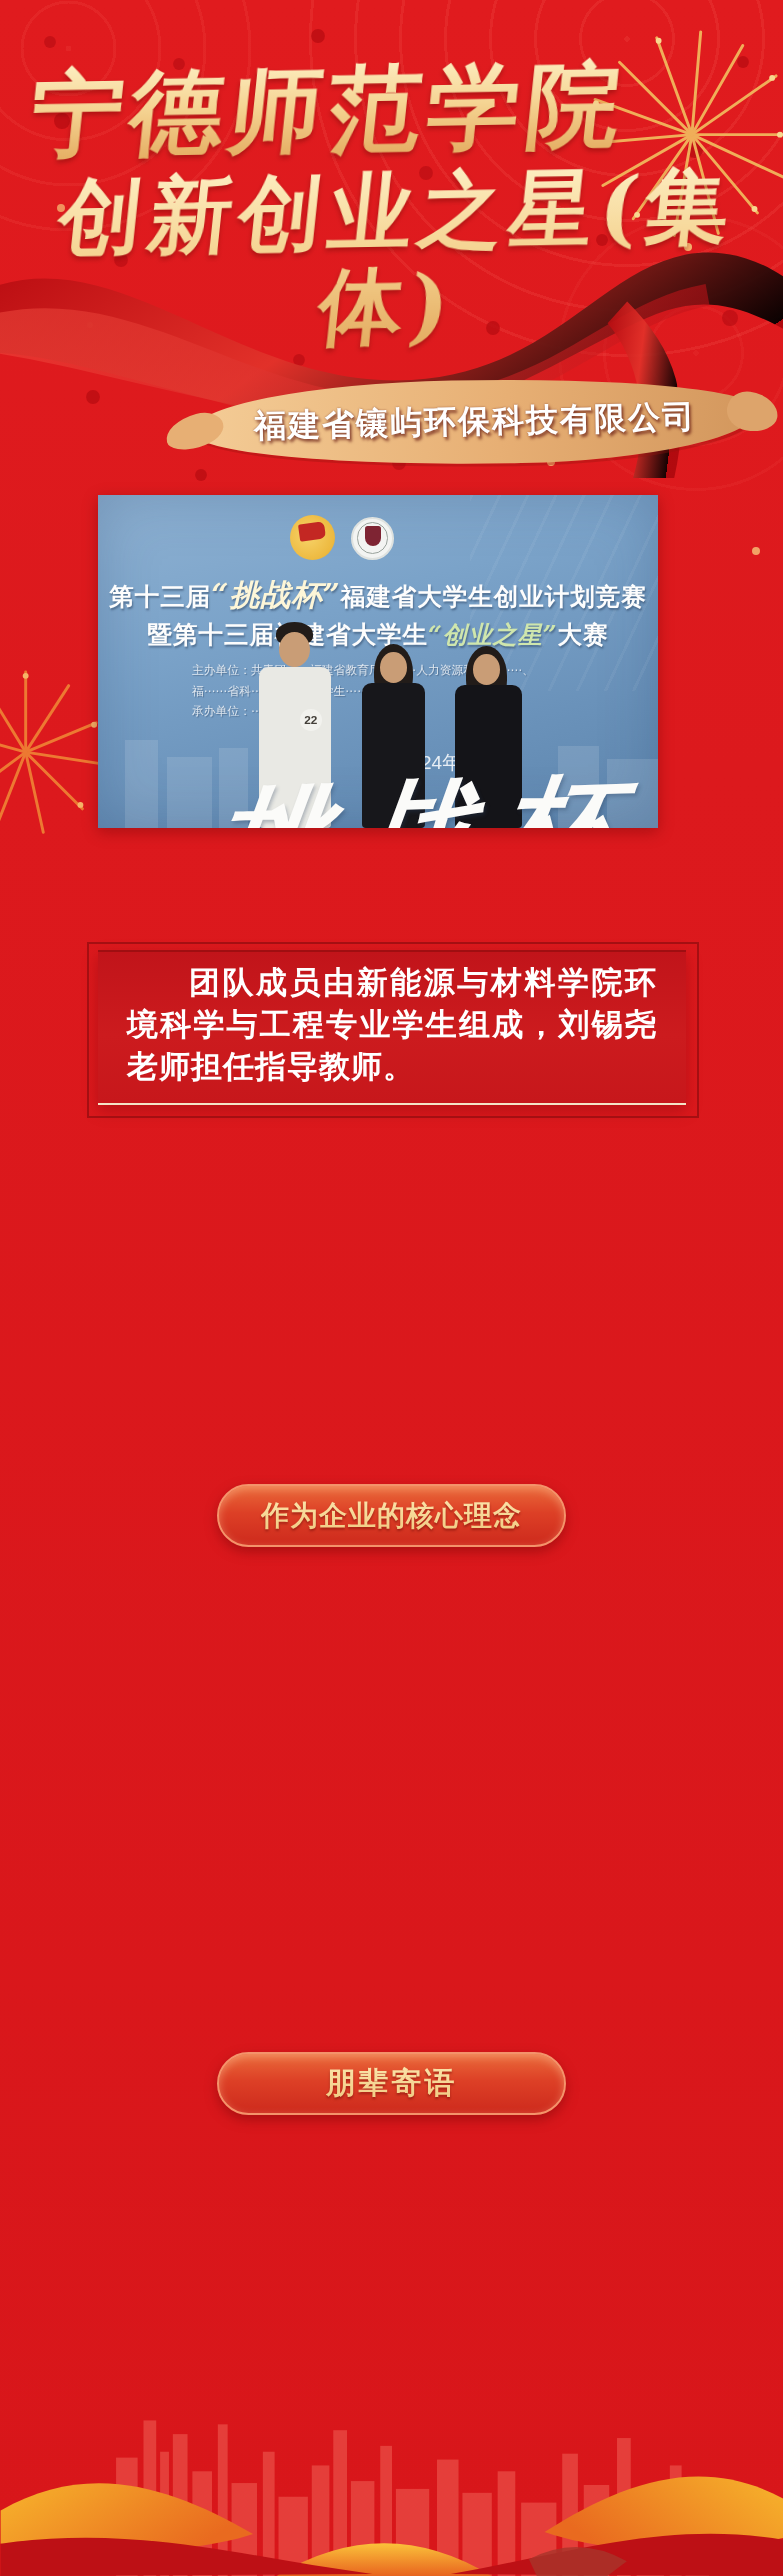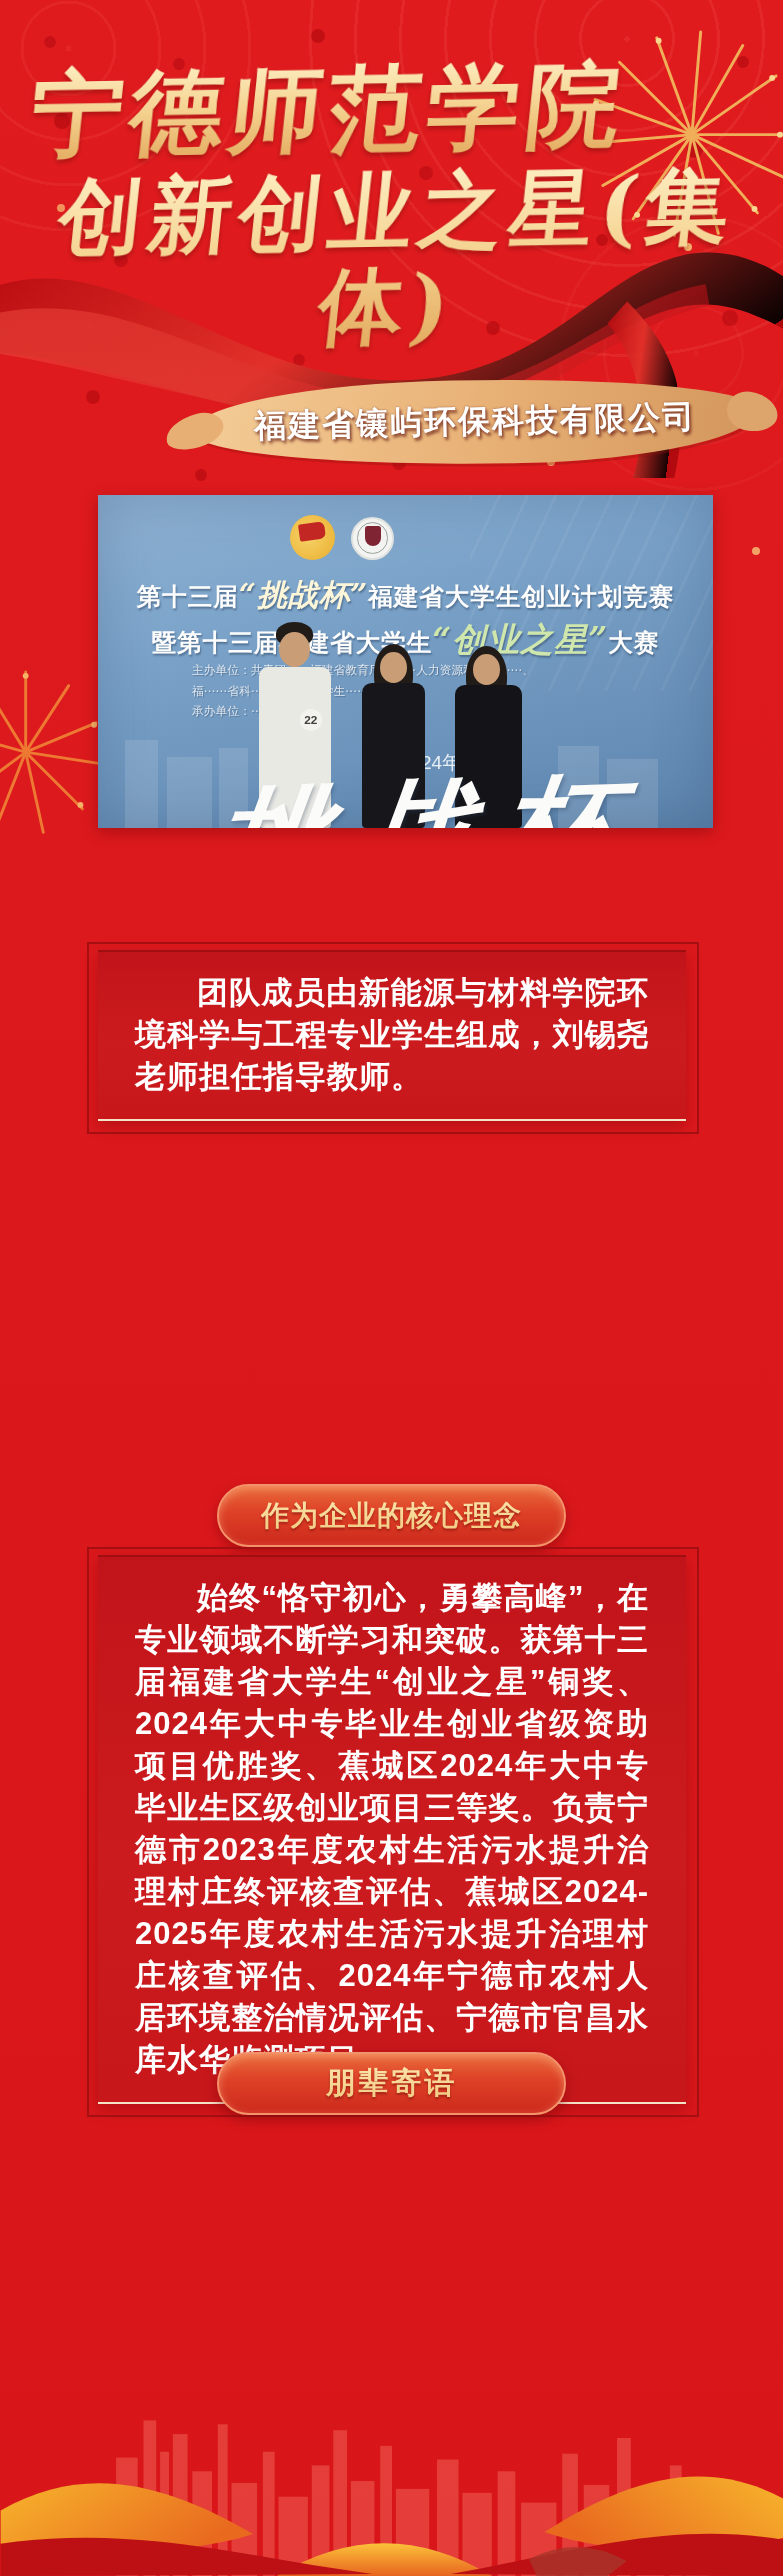--- a/index.html
+++ b/index.html
@@ -54,40 +54,40 @@
     box-shadow:2px 2.9px 0 rgba(150,20,14,.35);}
   .brush::before{content:"";position:absolute;left:-27.4px;top:29px;width:59px;height:33px;
     background:#e7af74;border-radius:60% 40% 50% 50%/60% 50% 50% 40%;transform:rotate(-14deg);}
   .brush::after{content:"";position:absolute;right:-19.6px;top:17.6px;width:51px;height:39px;
     background:#dda46b;border-radius:40% 60% 55% 45%/50% 55% 45% 50%;transform:rotate(10deg);}
   .brush .company{
     position:absolute;left:0;top:0;width:100%;height:100%;display:flex;align-items:center;justify-content:center;
     font-size:32px;font-weight:bold;color:#ffffff;letter-spacing:2px;
     text-shadow:2px 2.9px 2.9px rgba(85,6,6,.6),0 0 2px rgba(85,6,6,.5);}
   
-  .photo{position:absolute;left:98px;top:495px;width:615px;height:333px;margin:0;overflow:hidden;z-index:3;
+  .photo{position:absolute;left:98px;top:495px;width:560px;height:333px;margin:0;overflow:hidden;z-index:3;
     background:linear-gradient(165deg,#8fb2d3 0%,#7ba3c9 35%,#6a92ba 70%,#5d85ad 100%);
     box-shadow:inset 0 0 59px rgba(30,60,100,.25),0 3.9px 13.7px rgba(100,5,5,.4);}
   .photo .streak{position:absolute;left:372px;top:0;width:255px;height:196px;pointer-events:none;
     background:repeating-linear-gradient(115deg,rgba(255,255,255,.10) 0 2.9px,rgba(0,0,0,0) 2.9px 25.5px);opacity:.5;}
   .logo-cyl{position:absolute;left:192px;top:19.6px;width:45px;height:45px;border-radius:50%;
     background:radial-gradient(circle at 40% 45%,#f7d36a 0%,#edb93f 70%,#d99c2a 100%);}
   .logo-cyl .flag{position:absolute;left:8.8px;top:8.8px;width:25.5px;height:16.7px;background:#c32723;
     border-radius:2px 5.9px 5.9px 2px;transform:rotate(-8deg);}
   .logo-univ{position:absolute;left:253px;top:21.5px;width:43px;height:43px;border-radius:50%;
     background:#f3f4f2;border:2px solid #dfe2df;box-sizing:border-box;}
   .logo-univ .shield{position:absolute;left:11.8px;top:7.8px;width:16.7px;height:19.6px;background:#7e2433;
     border-radius:2.9px 2.9px 8.8px 8.8px;}
   .logo-univ .ring{position:absolute;left:3.9px;top:3.9px;right:3.9px;bottom:3.9px;border:1px solid #9aa39d;border-radius:50%;}
   .cap{position:absolute;width:100%;text-align:center;color:#fdfdfd;font-weight:bold;
     text-shadow:1px 2px 2px rgba(30,50,80,.45);white-space:nowrap;}
   .cap1{top:80px;font-size:24.5px;letter-spacing:1px;}
   .cap2{top:123px;font-size:24.5px;letter-spacing:1px;}
   .cap .quote{font-family:"DejaVu Serif",serif;font-style:italic;font-size:30px;color:#fdf6d8;}
-  .cap2 .quote{color:#cfe6ad;font-size:33px;}
+  .cap2 .quote{color:#cfe6ad;font-size:24px;}
   .orgs{position:absolute;left:94px;top:165px;color:rgba(255,255,255,.78);font-size:11.8px;line-height:20.6px;
     text-shadow:1px 1px 1px rgba(30,50,80,.4);}
   .datefrag{position:absolute;left:323px;top:255px;color:rgba(255,255,255,.85);font-size:19px;}
   .bldg{position:absolute;background:rgba(255,255,255,.12);}
   .person{position:absolute;}
   .head{position:absolute;border-radius:50%;background:#c99d76;}
   .hair{position:absolute;background:#221c19;border-radius:50% 50% 42% 42%;}
   .torso{position:absolute;border-radius:9.8px 9.8px 3.9px 3.9px;}
   .badge{position:absolute;width:21.5px;height:21.5px;border-radius:50%;background:#f2f2ee;color:#44403a;
     font-size:11.8px;font-weight:bold;display:flex;align-items:center;justify-content:center;}
@@ -107,23 +107,23 @@
   .pill.long span{font-size:28px;letter-spacing:1px;}
   
   .tbox{position:absolute;left:98px;width:588px;z-index:3;box-sizing:border-box;
     padding:11.8px 29px 13.7px;
     background:linear-gradient(180deg,#c1141a 0%,#cc1b1e 55%,#c7171b 100%);
     border-top:2px solid rgba(125,8,10,.55);
     border-bottom:2.9px solid #f4e3c7;
     box-shadow:0 5.9px 13.7px rgba(115,5,8,.35);}
   .tbox::before{content:"";position:absolute;left:-10.8px;top:-9.8px;right:-12.7px;bottom:-14.7px;
     border:2px solid rgba(158,14,18,.9);pointer-events:none;}
-  .tbox p{margin:8px;text-indent:2em;color:#ffffff;font-weight:bold;
+  .tbox p{margin:0;text-indent:2em;color:#ffffff;font-weight:bold;
     font-size:31px;line-height:42px;letter-spacing:1px;
-    text-align:justify;text-align-last:left;}
+    text-align:justify;text-align-last:left;font-family:Liberation Mono, monospace;}
   
   .skyline{position:absolute;left:0;bottom:0;width:784px;height:181px;z-index:2;pointer-events:none;}
 </style>
 </head>
 <body>
 
 <div class="stage">
 
   <div class="rings r1"></div>
   <div class="rings r2"></div>
@@ -258,23 +258,20 @@
 
     <div class="wm">挑战杯</div>
   </figure>
 
   <div class="tbox" style="top:950px;">
     <p>团队成员由新能源与材料学院环境科学与工程专业学生组成，刘锡尧老师担任指导教师。</p>
   </div>
 
   <div class="pill long" style="top:1484px;">
     <span>作为企业的核心理念</span>
-  </div>
-  <div class="tbox" style="top:1555px;">
-    <p>始终“恪守初心，勇攀高峰”，在专业领域不断学习和突破。获第十三届福建省大学生“创业之星”铜奖、2024年大中专毕业生创业省级资助项目优胜奖、蕉城区2024年大中专毕业生区级创业项目三等奖。负责宁德市2023年度农村生活污水提升治理村庄终评核查评估、蕉城区2024-2025年度农村生活污水提升治理村庄核查评估、2024年宁德市农村人居环境整治情况评估、宁德市官昌水库水华监测项目。</p>
   </div>
 
   <div class="pill" style="top:2052px;">
     <span>朋辈寄语</span>
   </div>
 
   <svg class="skyline" viewBox="0 0 800 185">
     <defs>
       <linearGradient id="wL" x1="0" y1="0" x2="1" y2="0.4">
         <stop offset="0" stop-color="#f7b52c"></stop>

